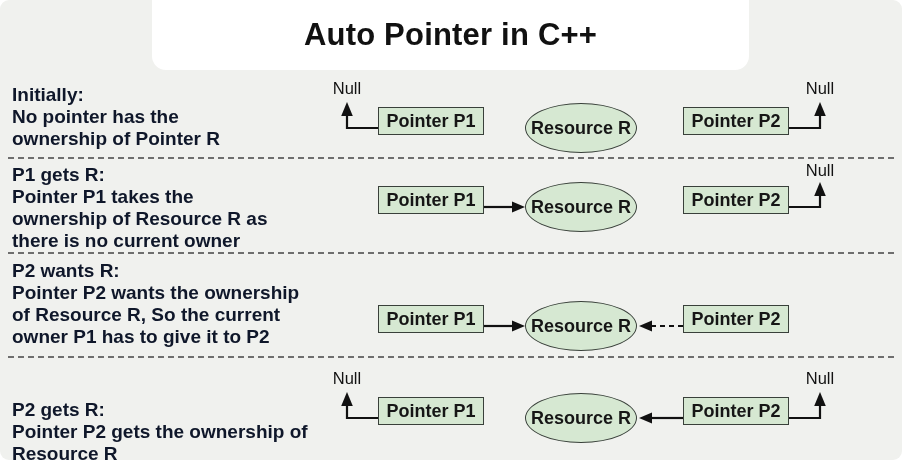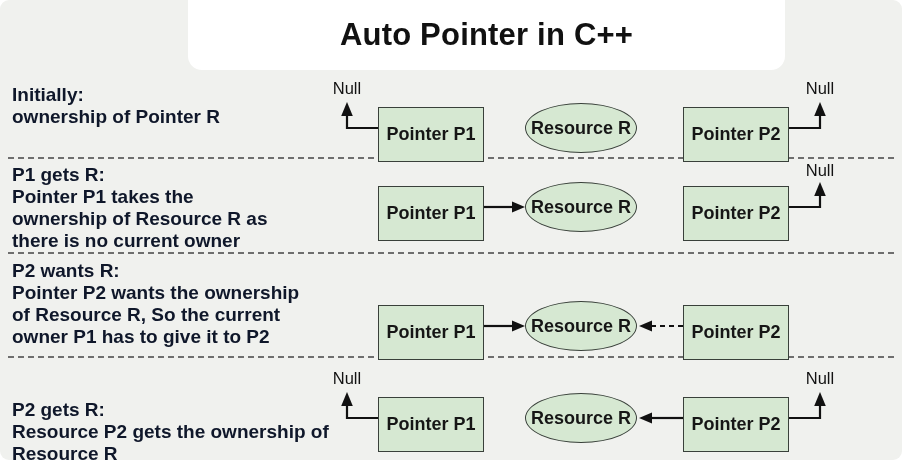--- a/index.html
+++ b/index.html
@@ -18,21 +18,20 @@
   }
   
   .title-card {
     position: absolute;
     left: 152px;
     top: 0;
     width: 597px;
     height: 70px;
     background: #ffffff;
     border-radius: 0 0 14px 14px;
-    margin-left: 36px;
   }
   .title-card h1 {
     margin: 0;
     width: 100%;
     line-height: 70px;
     text-align: center;
     font-size: 31px;
     font-weight: 700;
     color: #111111;
     letter-spacing: 0.2px;
@@ -62,21 +61,21 @@
     background: #d6e8d2;
     border: 1.6px solid #39403a;
     display: flex;
     align-items: center;
     justify-content: center;
     font-size: 18px;
     font-weight: 700;
     color: #161616;
     white-space: nowrap;
   }
-  .node.rect { width: 106px; height: 55px; }
+  .node.rect { width: 106px; height: 28px; }
   .node.ellipse { width: 112px; height: 50px; border-radius: 50%; }
   .col-p1 { left: 378px; }
   .col-res { left: 525px; }
   .col-p2 { left: 683px; }
   
   .null-label {
     position: absolute;
     width: 36px;
     text-align: center;
     font-size: 16.5px;
@@ -107,40 +106,41 @@
   <div class="title-card">
     <h1>Auto Pointer in C++</h1>
   </div>
 
   <div class="separator" style="top:157px"></div>
   <div class="separator" style="top:252px"></div>
   <div class="separator" style="top:356px"></div>
 
   <div class="caption" style="top:84px">
     <div>Initially:</div>
+    <div>No pointer has the</div>
     <div>ownership of Pointer R</div>
   </div>
 
   <div class="caption" style="top:164px">
     <div>P1 gets R:</div>
     <div>Pointer P1 takes the</div>
     <div>ownership of Resource R as</div>
     <div>there is no current owner</div>
   </div>
 
   <div class="caption" style="top:260px">
     <div>P2 wants R:</div>
     <div>Pointer P2 wants the ownership</div>
     <div>of Resource R, So the current</div>
     <div>owner P1 has to give it to P2</div>
   </div>
 
   <div class="caption" style="top:399px">
     <div>P2 gets R:</div>
-    <div>Resource P2 gets the ownership of</div>
+    <div>Pointer P2 gets the ownership of</div>
     <div>Resource R</div>
   </div>
 
   <div class="node rect col-p1" style="top:107px">Pointer P1</div>
   <div class="node ellipse col-res" style="top:103px">Resource R</div>
   <div class="node rect col-p2" style="top:107px">Pointer P2</div>
   <div class="null-label" style="left:329px; top:79px">Null</div>
   <div class="null-label" style="left:802px; top:79px">Null</div>
 
   <div class="node rect col-p1" style="top:186px">Pointer P1</div>

